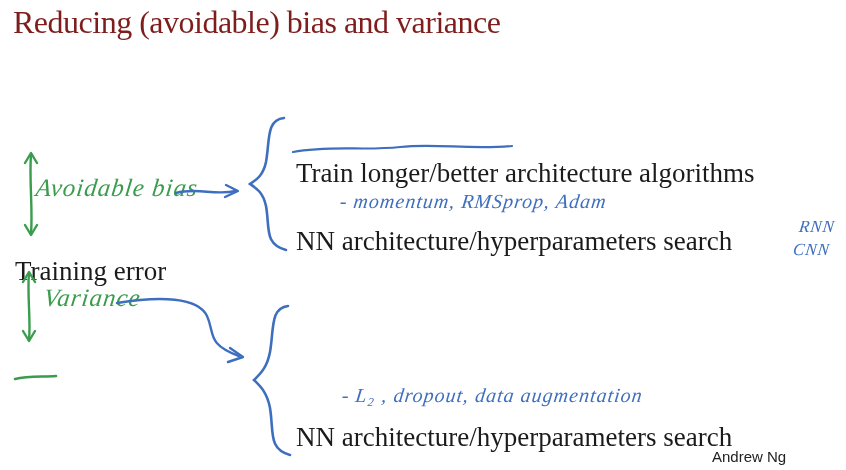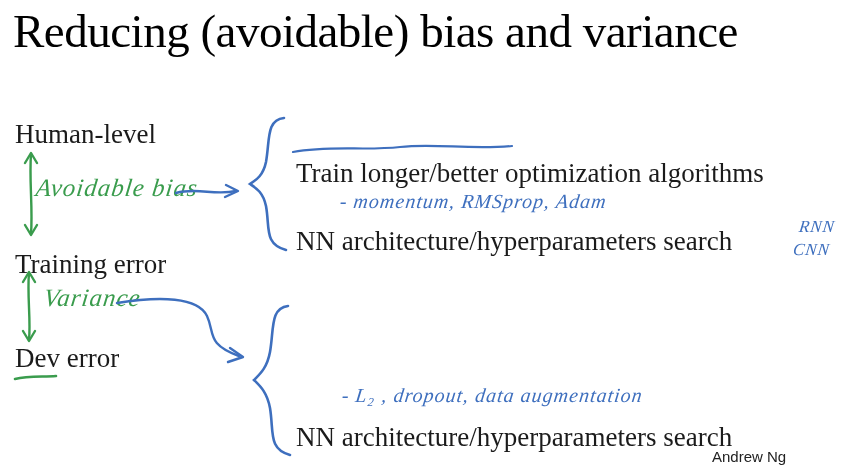--- a/index.html
+++ b/index.html
@@ -2,21 +2,21 @@
 <html><head>
 <meta charset="utf-8">
 <style>
   html,body{margin:0;padding:0;background:#fff;}
   .slide{
     position:relative;width:846px;height:470px;background:#ffffff;
     overflow:hidden;font-family:"Liberation Serif",serif;color:#1b1b1b;
   }
   .title{
     position:absolute;left:13px;top:4px;margin:0;
-    font-size:47px;font-weight:400;letter-spacing:-0.5px;color:#000000;
+    font-size:32px;font-weight:400;letter-spacing:-0.5px;color:#7f1d1d;
   }
   .lbl{position:absolute;font-size:27px;white-space:nowrap;color:#1b1b1b;}
   .hw{
     position:absolute;font-style:italic;white-space:nowrap;
     transform:skewX(-7deg);letter-spacing:1px;
     font-family:"Liberation Serif",serif;
   }
   .hw.green{color:#3a9c4d;}
   .hw.blue{color:#3e6fbe;}
   .credit{
@@ -25,28 +25,26 @@
   }
   svg.overlay{position:absolute;left:0;top:0;pointer-events:none;}
 </style>
 </head>
 <body>
 
 <div class="slide">
 
   <h1 class="title">Reducing (avoidable) bias and variance</h1>
 
-  <div class="lbl" style="left:15px;top:119px">Human-level</div>
-  <div class="lbl" style="left:15px;top:249px">Training error</div>
-  <div class="lbl" style="left:15px;top:343px">Dev error</div>
+  <div class="lbl" style="left:15px;top:256px">Training error</div>
 
   <div class="hw green" style="left:36px;top:174px;font-size:25px">Avoidable bias</div>
   <div class="hw green" style="left:44px;top:284px;font-size:25px">Variance</div>
 
-  <div class="lbl" style="left:296px;top:158px">Train longer/better optimization algorithms</div>
+  <div class="lbl" style="left:296px;top:158px">Train longer/better architecture algorithms</div>
   <div class="hw blue" style="left:340px;top:190px;font-size:20px">- momentum, RMSprop, Adam</div>
   <div class="lbl" style="left:296px;top:226px">NN architecture/hyperparameters search</div>
   <div class="hw blue" style="left:799px;top:217px;font-size:17px">RNN</div>
   <div class="hw blue" style="left:793px;top:240px;font-size:17px">CNN</div>
 
   <div class="hw blue" style="left:342px;top:384px;font-size:20px">- L₂ , dropout, data augmentation</div>
   <div class="lbl" style="left:296px;top:422px">NN architecture/hyperparameters search</div>
 
   <div class="credit">Andrew Ng</div>
 

